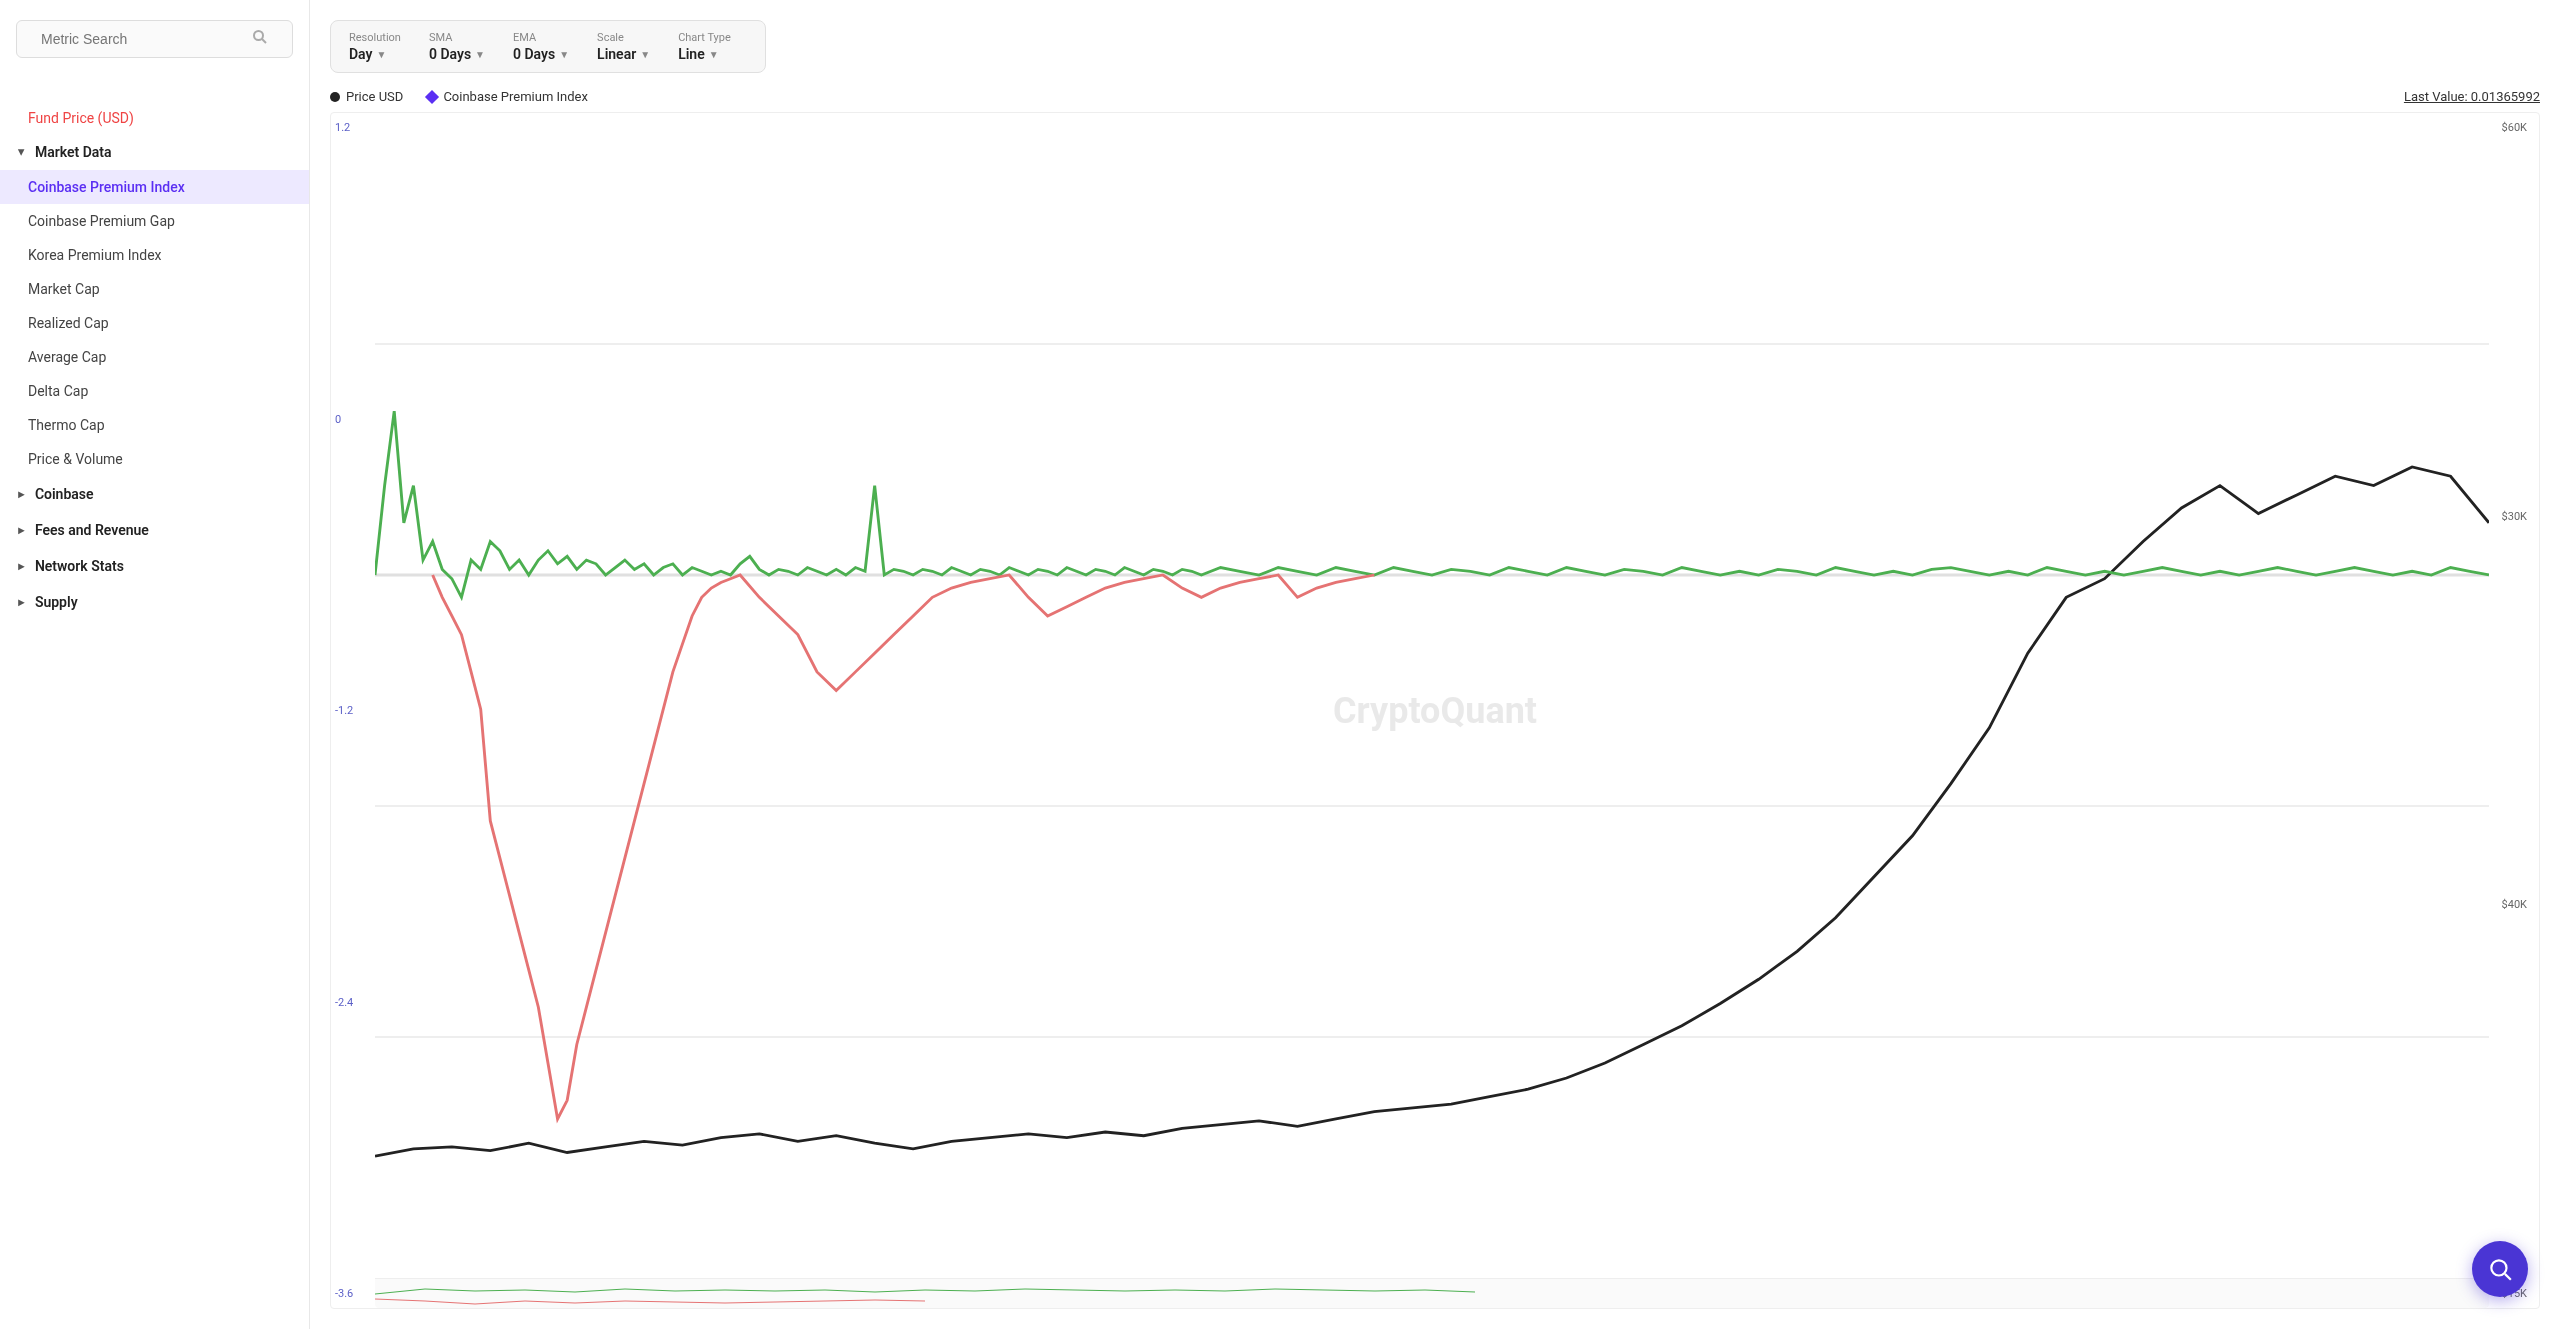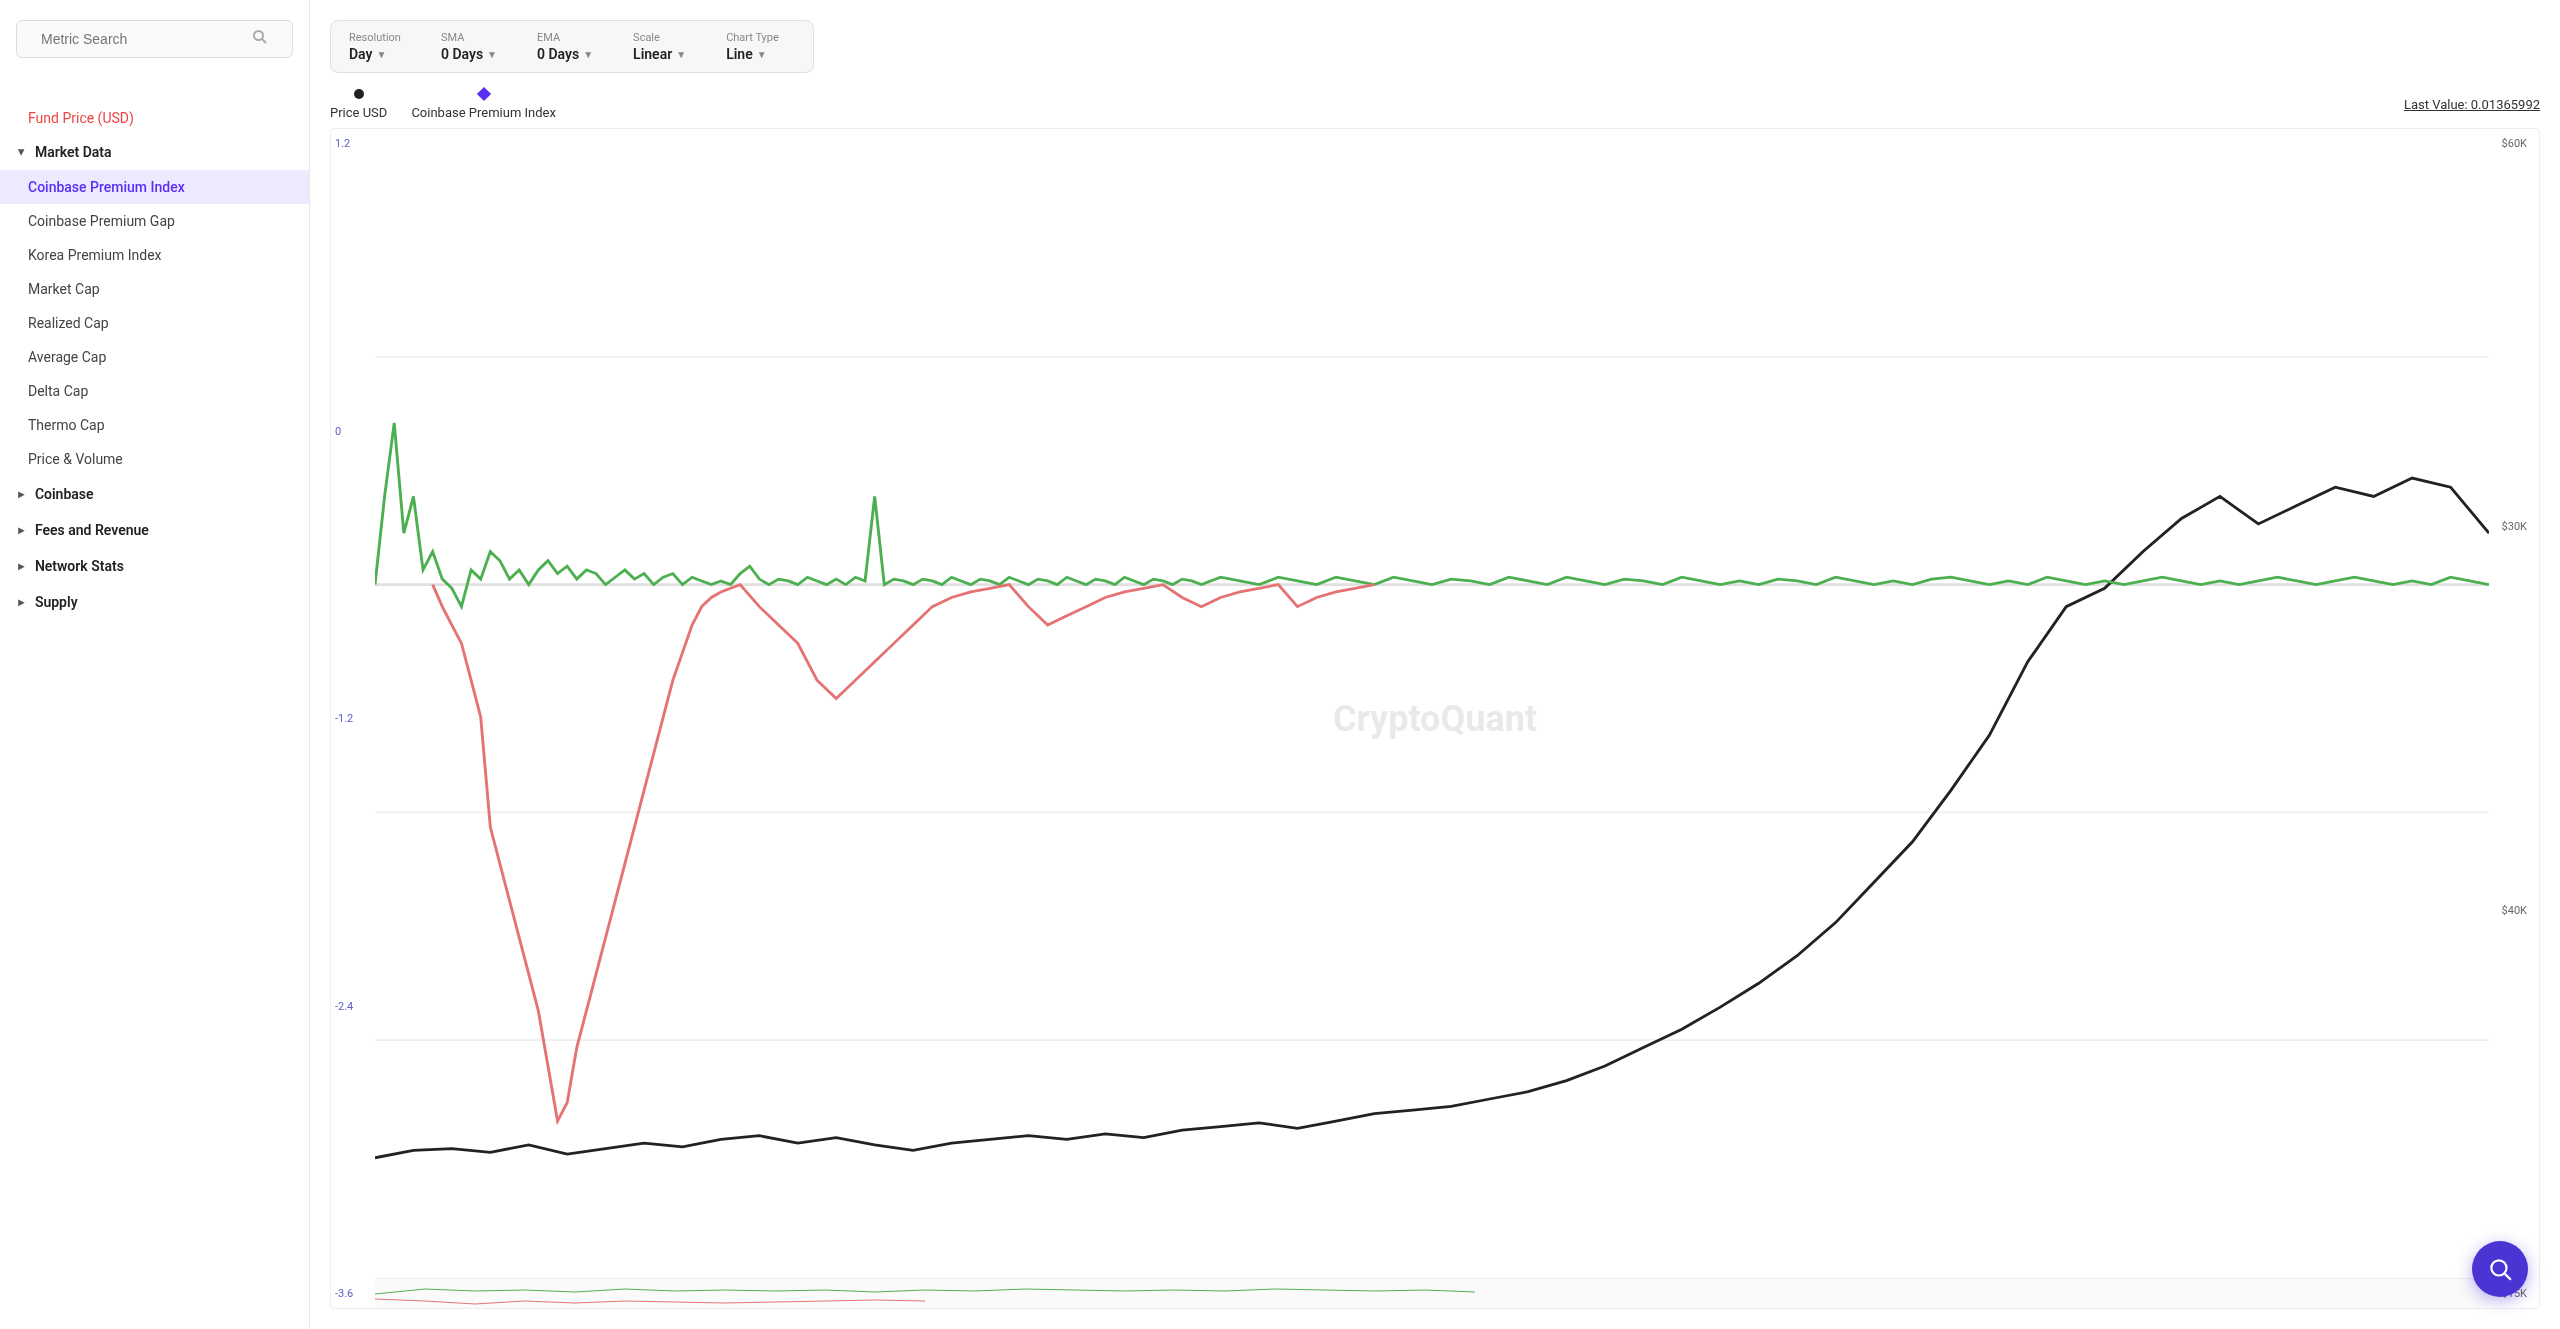--- a/index.html
+++ b/index.html
@@ -85,21 +85,21 @@
       flex-direction: column;
       overflow: hidden;
       background: #fff;
       padding: 20px;
     }
 
     
     .controls-bar {
       display: flex;
       align-items: center;
-      gap: 24px;
+      gap: 12px;
       background: #f7f7f7;
       border: 1px solid #e0e0e0;
       border-radius: 8px;
       padding: 10px 18px;
       margin-bottom: 16px;
       width: fit-content;
     }
 
     .control-group {
       display: flex;
@@ -136,21 +136,20 @@
       display: flex;
       align-items: center;
       gap: 24px;
     }
     .legend-item {
       display: flex;
       align-items: center;
       gap: 6px;
       font-size: 13px;
       color: #333;
-      flex-direction: column;
     }
     .legend-dot {
       width: 10px;
       height: 10px;
       border-radius: 50%;
     }
     .legend-diamond {
       width: 10px;
       height: 10px;
       background: #5b2ff3;

